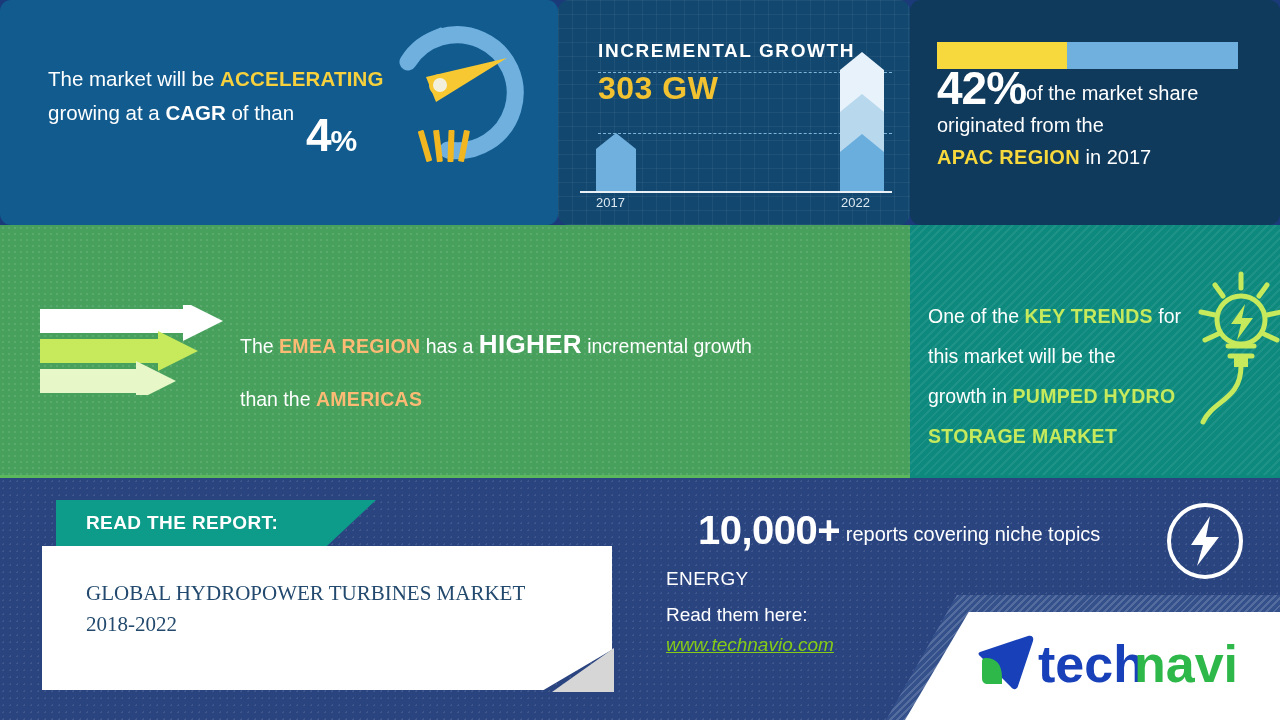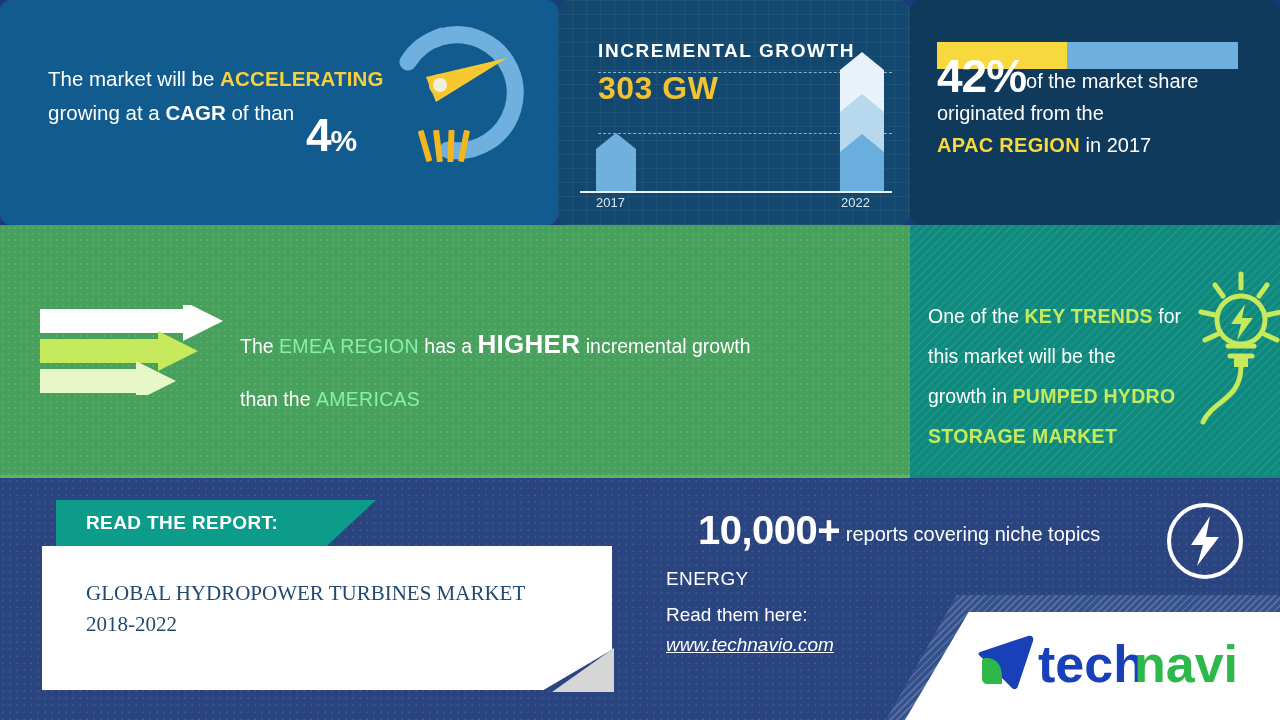--- a/index.html
+++ b/index.html
@@ -36,35 +36,35 @@
   .axis-line{position:absolute;left:580px;top:191px;width:312px;height:2px;background:#e9f1f7;}
   .axis-lbl{position:absolute;top:195px;color:#dde9f2;font-size:13px;}
   #lbl-2017{left:596px;}
   #lbl-2022{left:841px;}
   #arrow2017{position:absolute;left:596px;top:133px;width:40px;height:58px;}
   #arrow2022{position:absolute;left:840px;top:52px;width:44px;height:139px;}
 
   .share-bar{position:absolute;top:42px;height:27px;}
   #share-bar-yellow{left:937px;width:130px;background:#f7d93d;}
   #share-bar-blue{left:1067px;width:171px;background:#6fb0df;}
-  .share-text{position:absolute;left:937px;top:60px;width:330px;color:#fff;font-size:20px;line-height:32px;}
+  .share-text{position:absolute;left:937px;top:72px;width:330px;color:#fff;font-size:20px;line-height:32px;}
   .share-pct{color:#fff;font-weight:700;font-size:46px;letter-spacing:-1px;vertical-align:-4px;}
   .share-text .y{color:#f7d93d;font-weight:700;letter-spacing:.3px;}
 
   
   .r2{position:absolute;top:225px;height:253px;}
   #panel-emea{left:0;width:910px;background:#47a05c;
     background-image:radial-gradient(rgba(255,255,255,.10) 1px, transparent 1px);
     background-size:6px 6px;}
   #panel-trends{left:910px;width:370px;background:#0d8a7d;
     background-image:repeating-linear-gradient(135deg, rgba(255,255,255,.07) 0 2px, transparent 2px 6px);}
 
   #arrows{position:absolute;left:40px;top:305px;width:190px;height:90px;}
   .emea-text{position:absolute;left:240px;top:318px;width:600px;color:#fff;font-size:19.5px;line-height:53px;}
-  .emea-text .g{color:#86efac;font-weight:400;letter-spacing:.3px;}
+  .emea-text .g{color:#fdba74;font-weight:700;letter-spacing:.3px;}
   .emea-text .big{color:#fff;font-weight:700;font-size:26px;letter-spacing:.3px;}
 
   .trend-text{position:absolute;left:928px;top:296px;width:268px;color:#fff;font-size:19.5px;line-height:40px;}
   .trend-text .g{color:#c6ea5c;font-weight:700;letter-spacing:.3px;}
   #bulb{position:absolute;left:1195px;top:270px;width:92px;height:190px;}
 
   
   #panel-footer{position:absolute;left:0;top:478px;width:1280px;height:242px;background:#2a4480;
     background-image:radial-gradient(rgba(255,255,255,.10) 1px, transparent 1px);
     background-size:7px 7px;}
@@ -76,21 +76,21 @@
   #read-banner span{position:absolute;left:30px;top:12px;color:#fff;font-size:19px;font-weight:700;letter-spacing:.4px;}
   #report-card{position:absolute;left:42px;top:546px;width:570px;height:144px;background:#fff;
     clip-path:polygon(0 0, 100% 0, 100% 72%, 88% 100%, 0 100%);}
   #report-title{position:absolute;left:86px;top:578px;width:470px;color:#234a6e;
     font-family:"Liberation Serif",serif;font-size:21px;line-height:31px;}
 
   #stat-line{position:absolute;left:666px;top:508px;color:#fff;font-size:20px;margin-left:32px;}
   #stat-num{font-size:40px;font-weight:700;letter-spacing:-.5px;vertical-align:-3px;}
   #stat-energy{position:absolute;left:666px;top:568px;color:#fff;font-size:19px;letter-spacing:.4px;}
   #read-here{position:absolute;left:666px;top:604px;color:#fff;font-size:19px;}
-  #site-url{position:absolute;left:666px;top:634px;color:#ffffff;font-size:19px;font-style:italic;
+  #site-url{position:absolute;left:666px;top:634px;color:#84cc16;font-size:19px;font-style:italic;
     text-decoration:underline;}
   #bolt-badge{position:absolute;left:1164px;top:500px;width:82px;height:82px;}
 
   #wedge-stripe{position:absolute;left:886px;top:595px;width:394px;height:125px;background:#35518c;
     background-image:repeating-linear-gradient(135deg, rgba(255,255,255,.16) 0 2px, transparent 2px 5px);
     clip-path:polygon(18% 0, 100% 0, 100% 100%, 0 100%);}
   #wedge-white{position:absolute;left:905px;top:612px;width:375px;height:108px;background:#fff;
     clip-path:polygon(17% 0, 100% 0, 100% 100%, 0 100%);}
   #logo{position:absolute;left:976px;top:634px;width:262px;height:58px;}
 </style>

